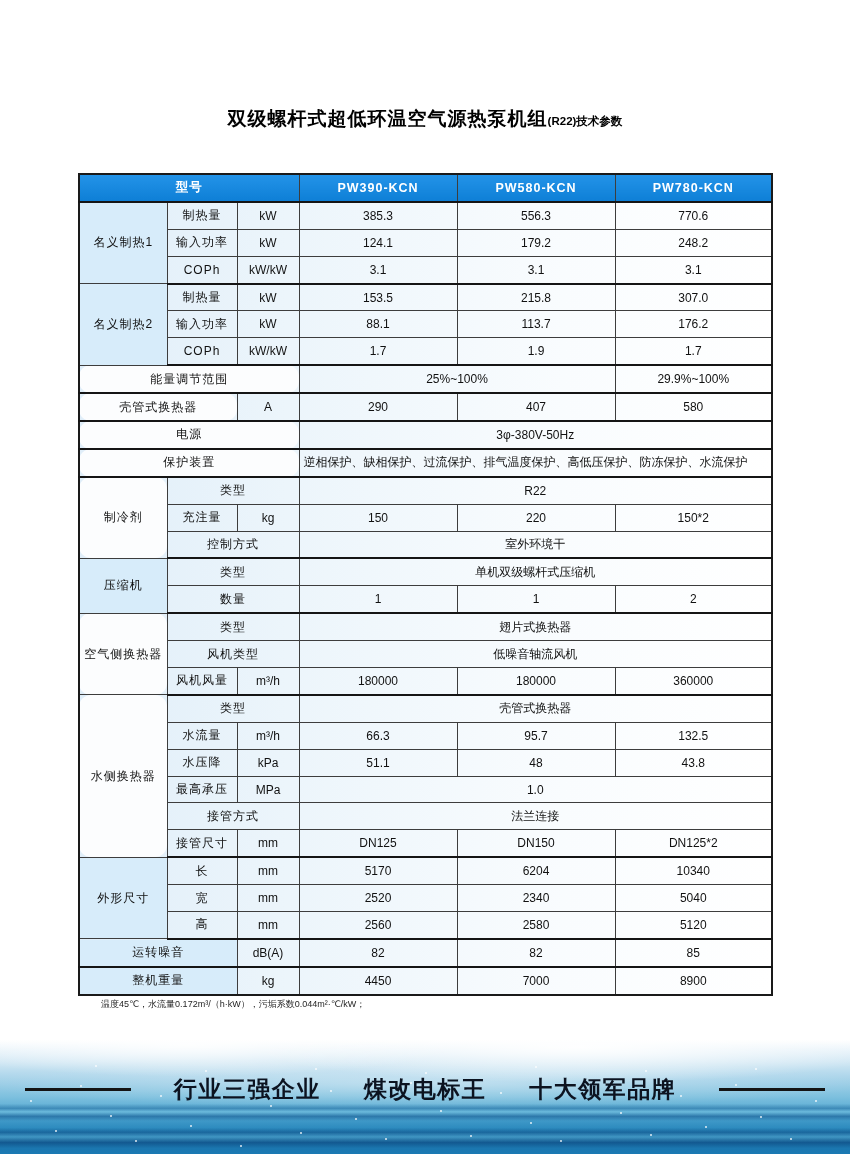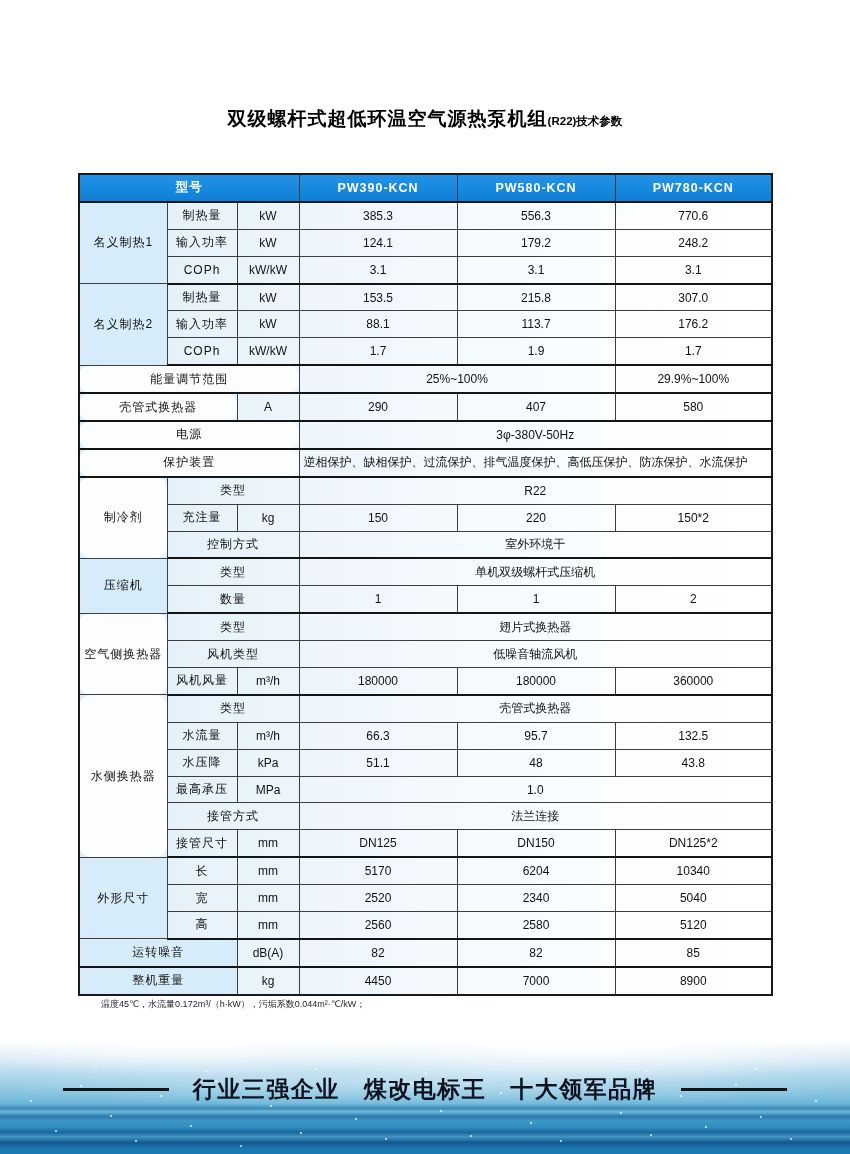--- a/index.html
+++ b/index.html
@@ -43,21 +43,21 @@
       rgba(0,0,0,0) 77%,rgba(9,62,118,0.40) 81%,rgba(140,215,238,0.30) 85%,rgba(8,55,110,0.45) 90%,rgba(0,0,0,0) 95%);}
   .sparkles{position:absolute;left:0;top:0;width:2px;height:2px;border-radius:50%;background:transparent;opacity:.85;
     box-shadow:30px 60px 0 #fff,55px 90px 0 #fff,80px 45px 0 #fff,110px 75px 0 #fff,135px 100px 0 #fff,
       160px 55px 0 #fff,190px 85px 0 #fff,215px 40px 0 #fff,240px 105px 0 #fff,270px 65px 0 #fff,
       300px 92px 0 #fff,330px 50px 0 #fff,355px 78px 0 #fff,385px 98px 0 #fff,410px 42px 0 #fff,
       440px 70px 0 #fff,470px 95px 0 #fff,500px 52px 0 #fff,530px 82px 0 #fff,560px 100px 0 #fff,
       590px 48px 0 #fff,620px 72px 0 #fff,650px 94px 0 #fff,680px 55px 0 #fff,705px 86px 0 #fff,
       735px 44px 0 #fff,760px 76px 0 #fff,790px 98px 0 #fff,815px 60px 0 #fff,95px 25px 0 #fff,
       205px 30px 0 #fff,315px 28px 0 #fff,425px 32px 0 #fff,535px 26px 0 #fff,645px 30px 0 #fff,755px 28px 0 #fff;}
   .slogan{position:absolute;left:0;right:0;top:34px;display:flex;align-items:center;justify-content:center;
-    gap:24px;font-size:23px;font-weight:bold;color:#0c1320;letter-spacing:1.5px;white-space:nowrap;}
+    gap:43px;font-size:23px;font-weight:bold;color:#0c1320;letter-spacing:1.5px;white-space:nowrap;}
   .rule{width:106px;height:2.5px;background:#141414;flex:0 0 auto;}
 </style>
 </head>
 <body>
 
 <div class="page">
 
   <div class="title">
     <span class="main">双级螺杆式超低环温空气源热泵机组</span><span class="sub">(R22)技术参数</span>
   </div>

